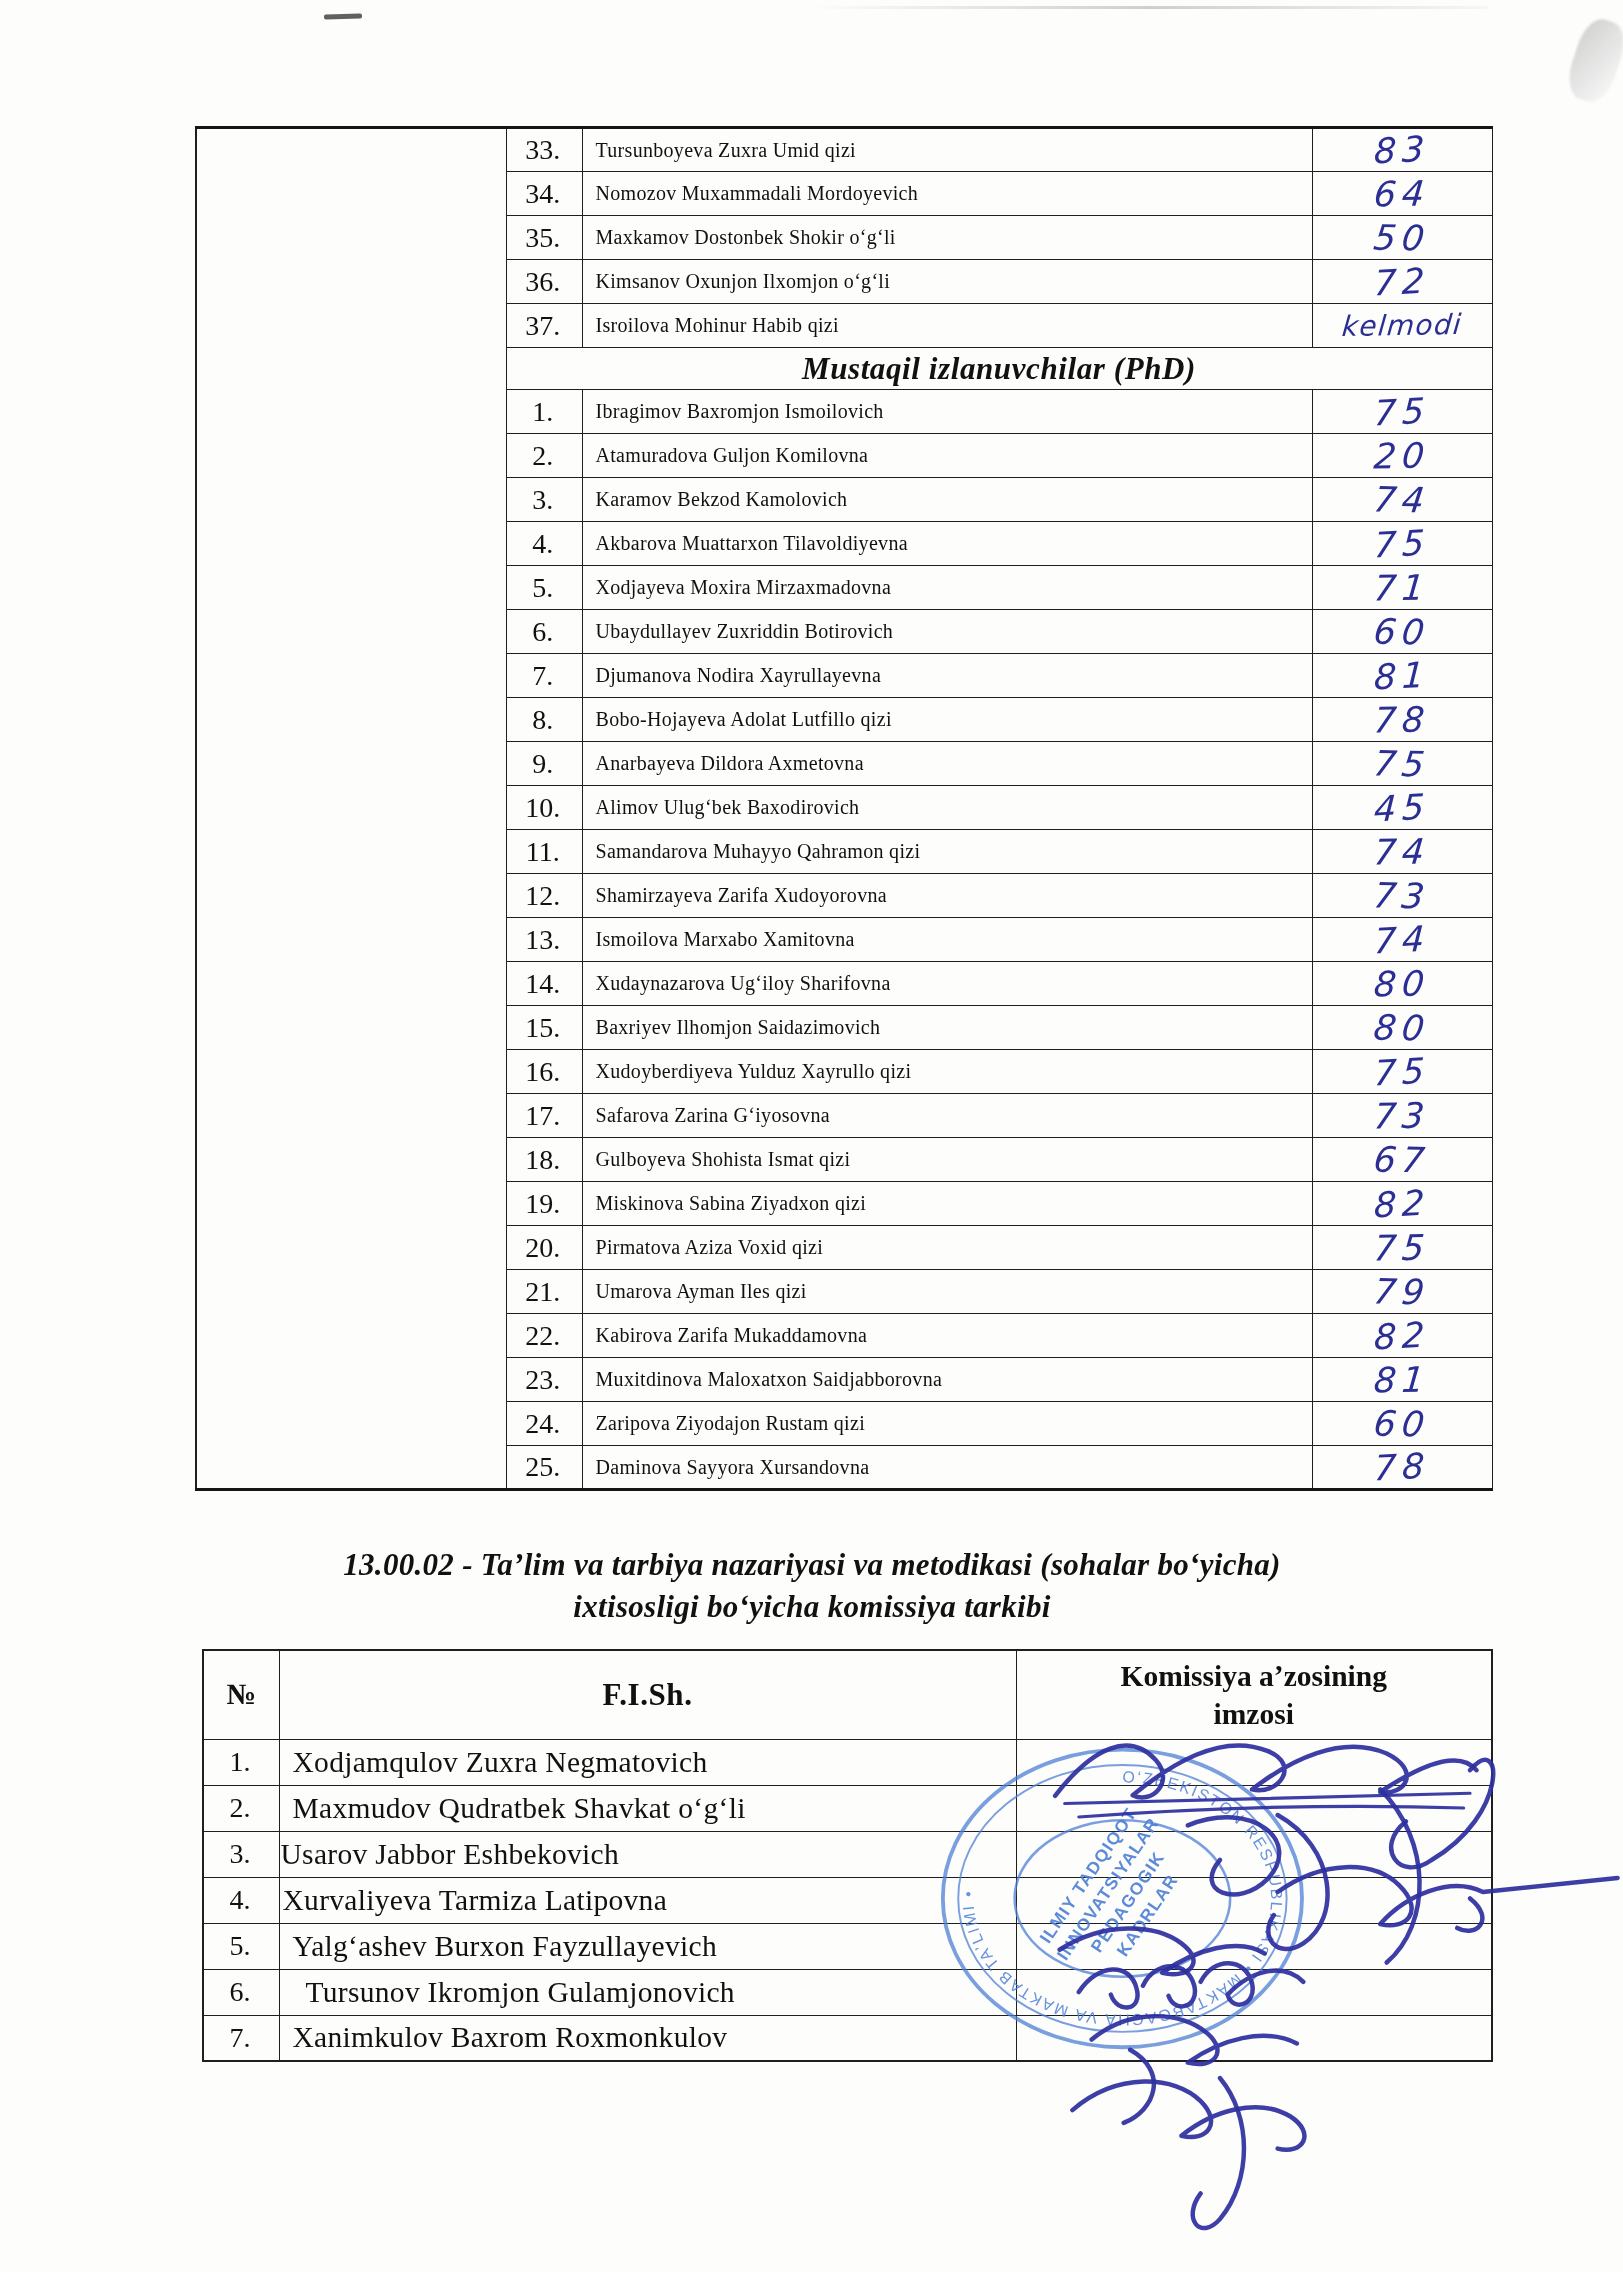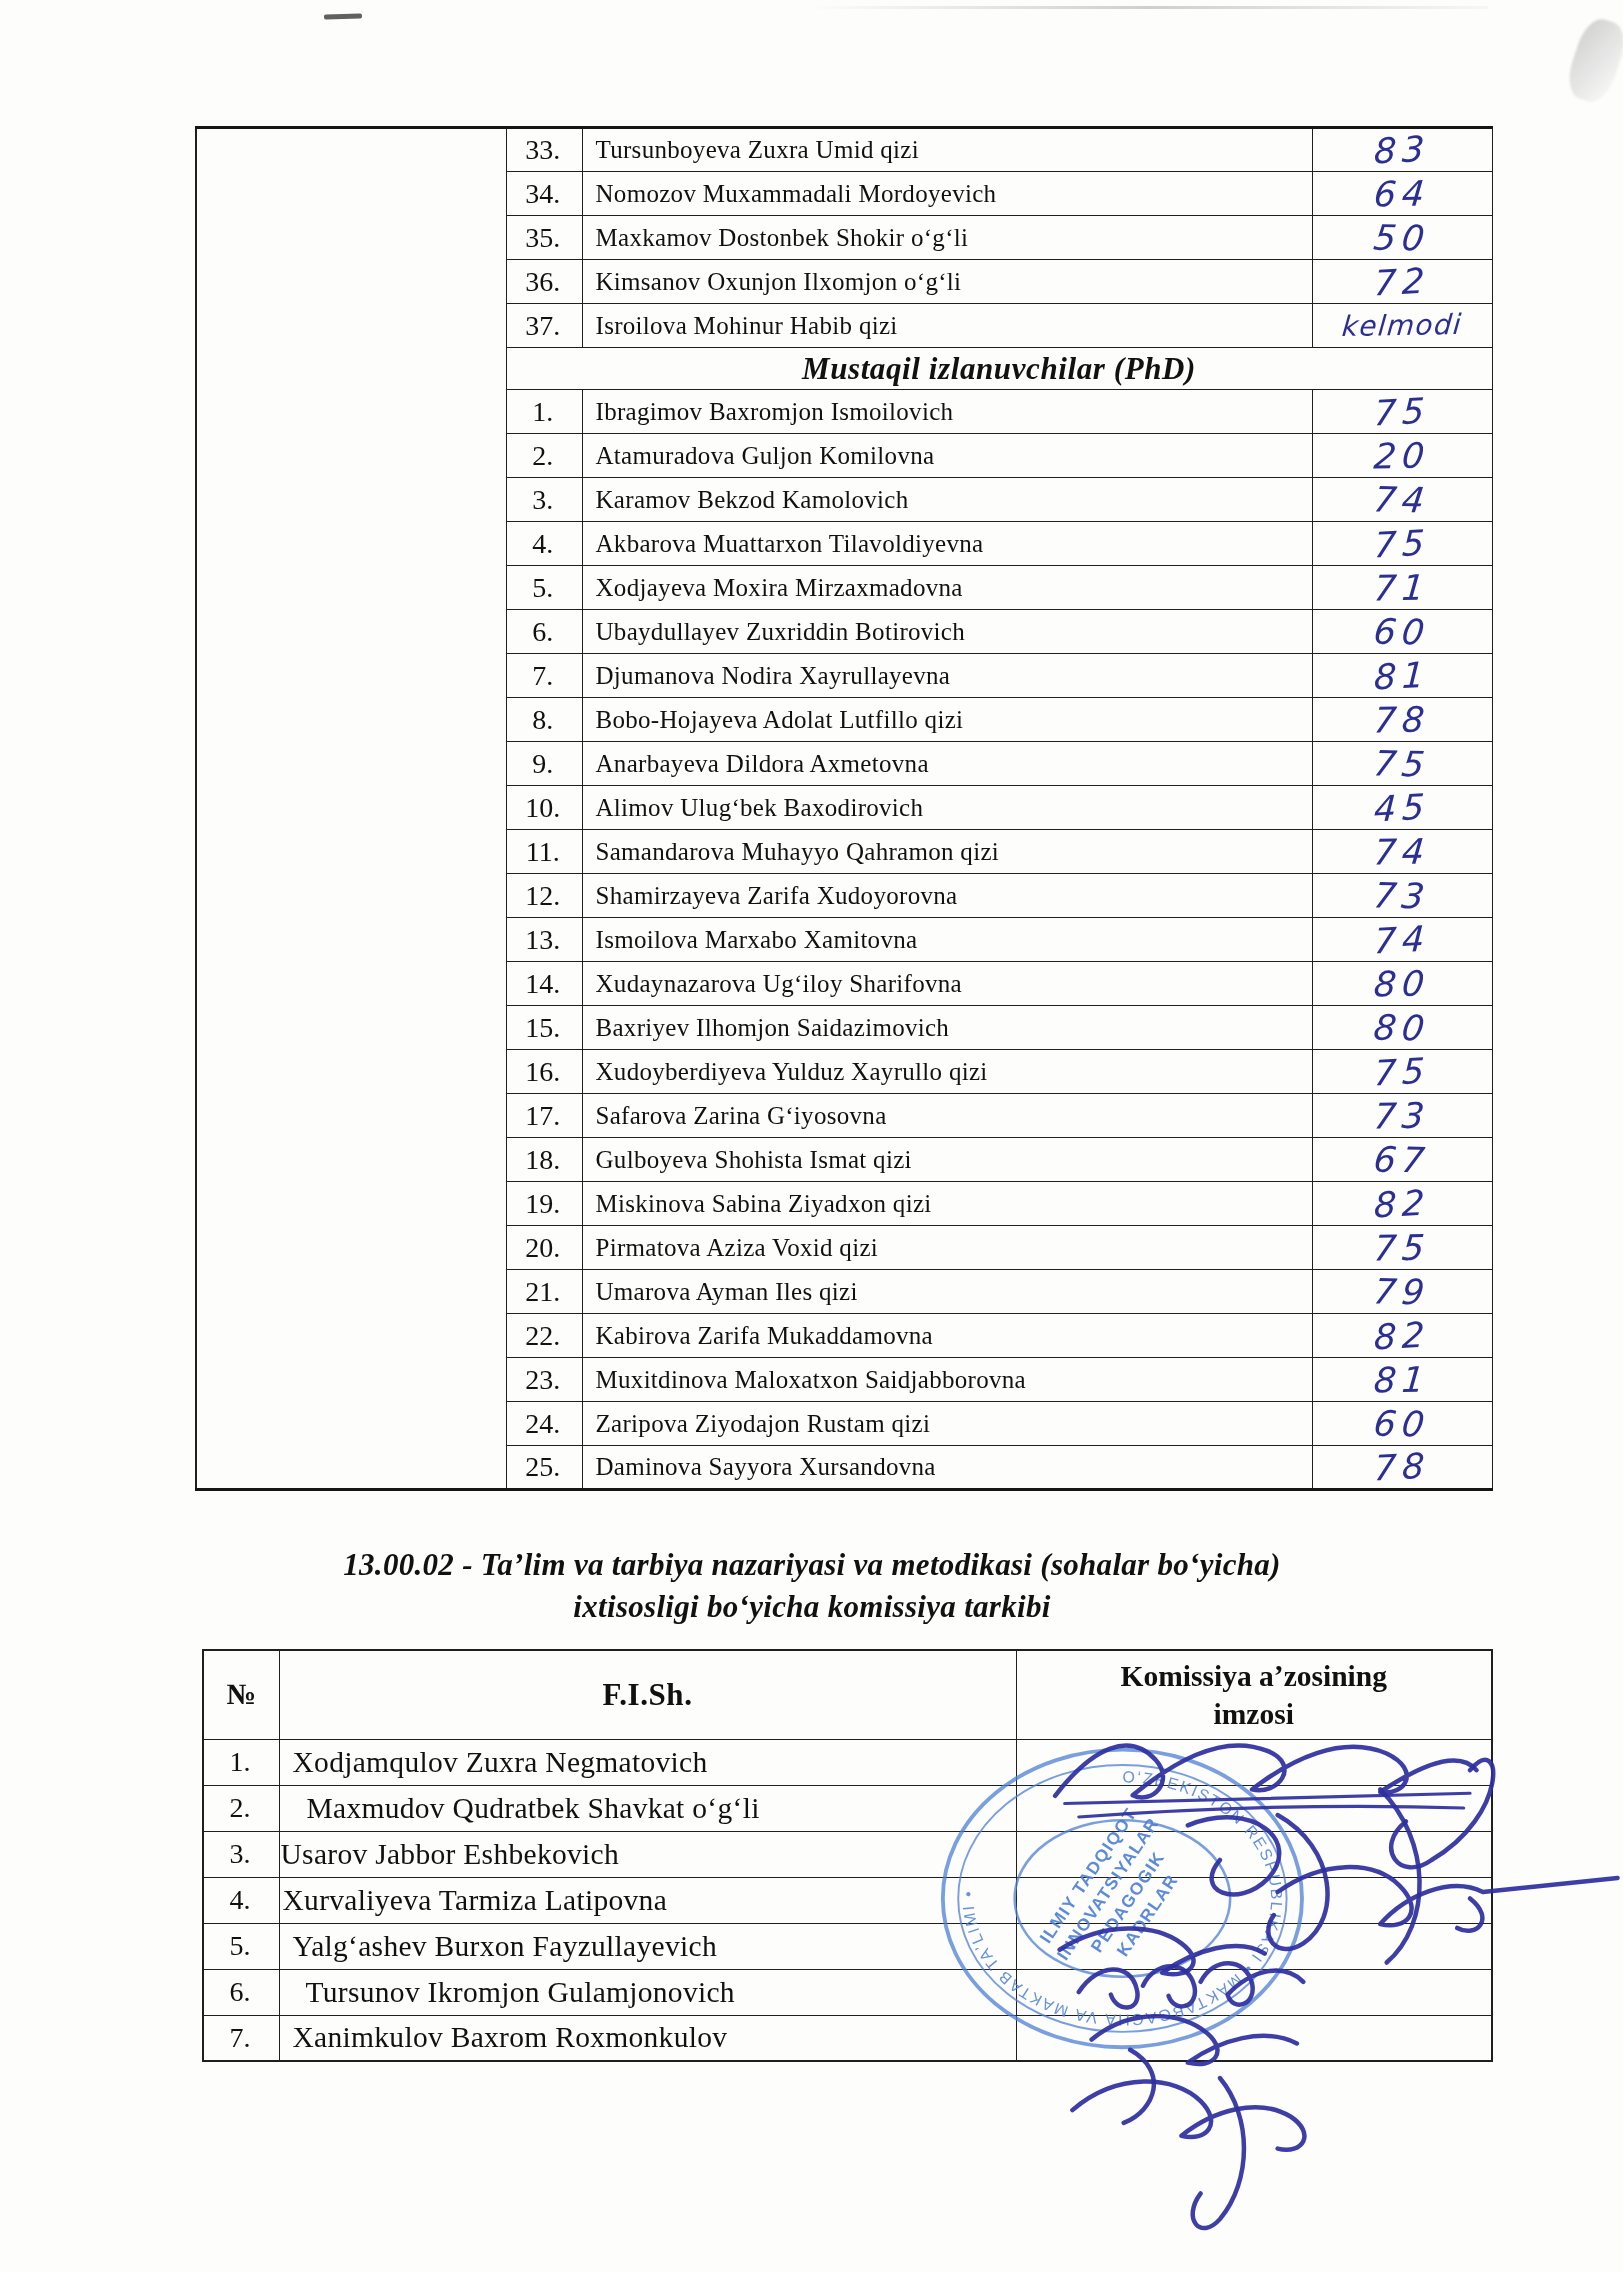--- a/index.html
+++ b/index.html
@@ -36,21 +36,21 @@
   .scores{left:195px;top:126px;width:1296px;border-top:3.8px solid #161616;border-bottom:3.8px solid #161616;padding-left:8px;}
   .scores col.c-left{width:310px;}
   .scores col.c-num{width:76px;}
   .scores col.c-name{width:730px;}
   .scores col.c-score{width:180px;}
   .scores tr{height:44px;}
   .scores tr.main{height:44px;}
   .scores tr.sechead{height:42px;}
   td.leftcol{border-left:2.6px solid var(--line);}
   td.num{font-size:28px;text-align:center;padding:0 2.6px 0 0;}
-  td.name{font-size:25px;padding:0 3.8px 0 13px;letter-spacing:0.3px;white-space:nowrap;}
+  td.name{font-size:20px;padding:0 3.8px 0 13px;letter-spacing:0.3px;white-space:nowrap;}
   td.secheader{font-size:31px;font-weight:bold;font-style:italic;text-align:center;letter-spacing:0.6px;}
   td.score{text-align:center;padding:0;}
   .hand{
     display:inline-block;
     font-family:"DejaVu Sans", sans-serif;
     font-style:italic;
     font-size:35px;
     letter-spacing:5.8px;
     color:var(--ink);
     white-space:nowrap;
@@ -278,21 +278,21 @@
         <div>imzosi</div>
       </td>
     </tr>
   <tr>
         <td class="num" style="text-align: center;">1.</td>
         <td class="name" style="padding-left: 13px;">Xodjamqulov Zuxra Negmatovich</td>
         <td class="sign"></td>
       </tr>
       <tr>
         <td class="num" style="text-align: center;">2.</td>
-        <td class="name" style="padding-left: 27px;">Maxmudov Qudratbek Shavkat oʻgʻli</td>
+        <td class="name" style="padding-left: 13px;">Maxmudov Qudratbek Shavkat oʻgʻli</td>
         <td class="sign"></td>
       </tr>
       <tr>
         <td class="num" style="text-align: center;">3.</td>
         <td class="name" style="padding-left: 1px;">Usarov Jabbor Eshbekovich</td>
         <td class="sign"></td>
       </tr>
       <tr>
         <td class="num" style="text-align: center;">4.</td>
         <td class="name" style="padding-left: 3px;">Xurvaliyeva Tarmiza Latipovna</td>

